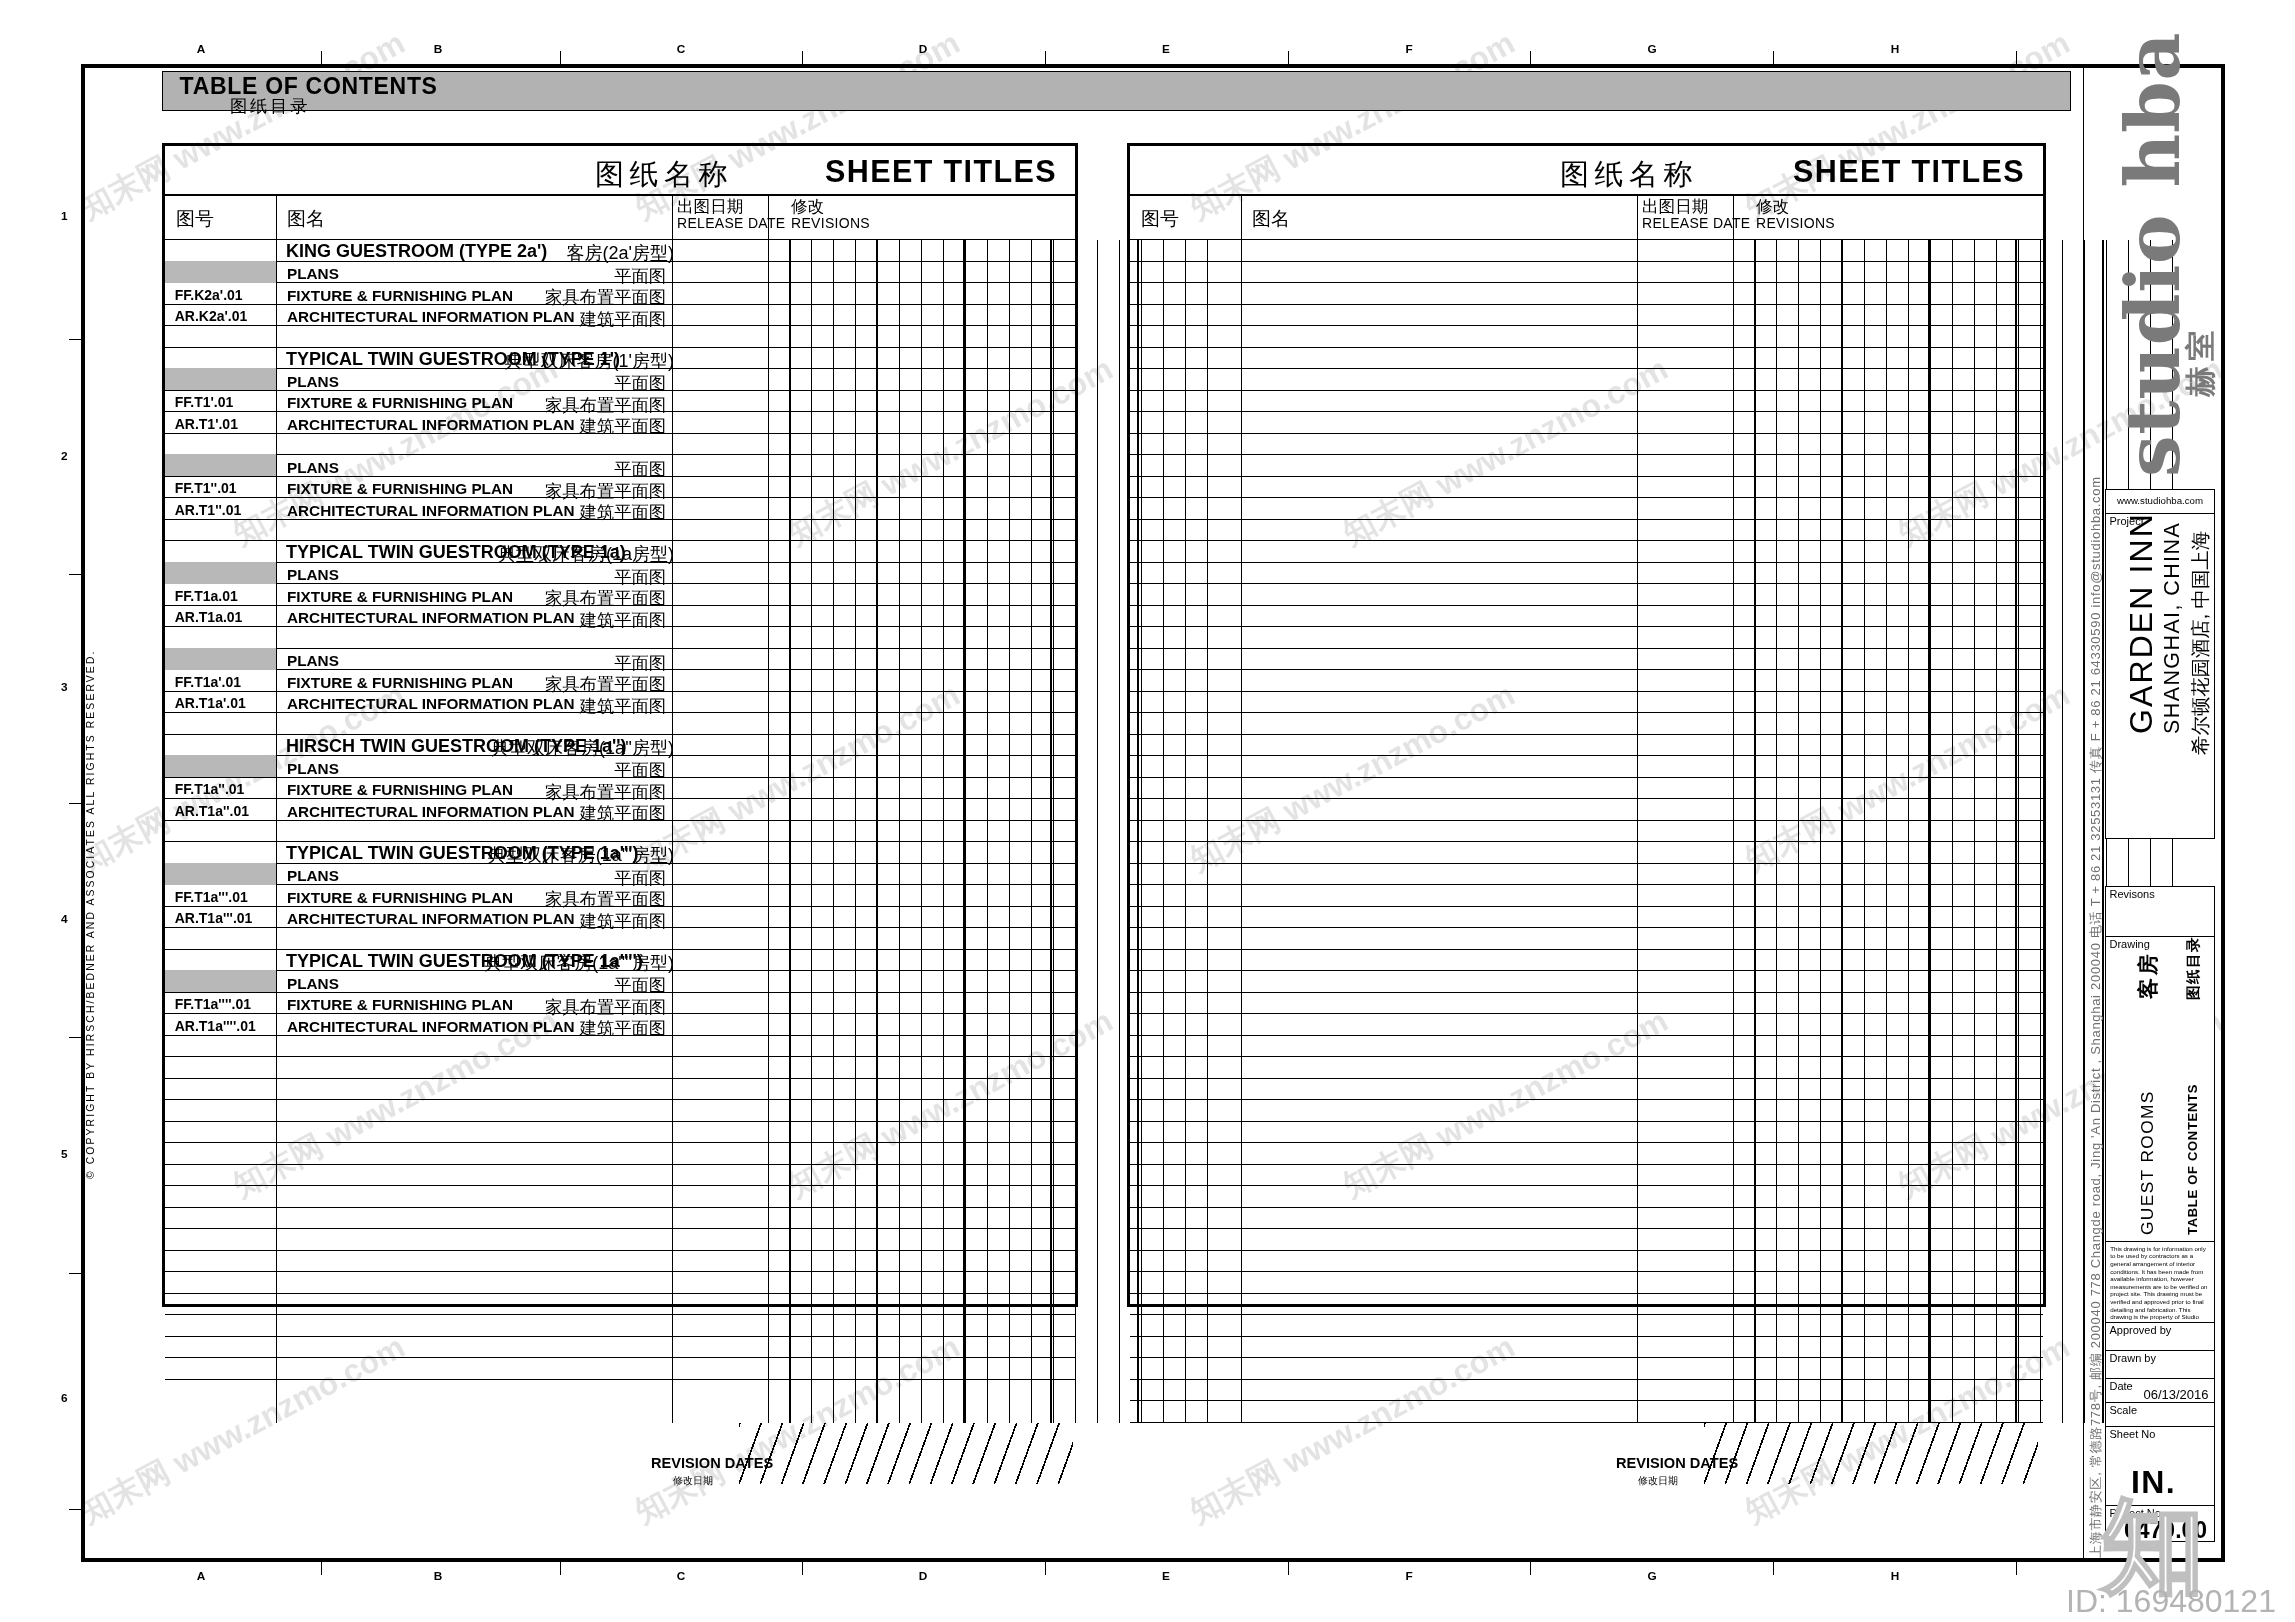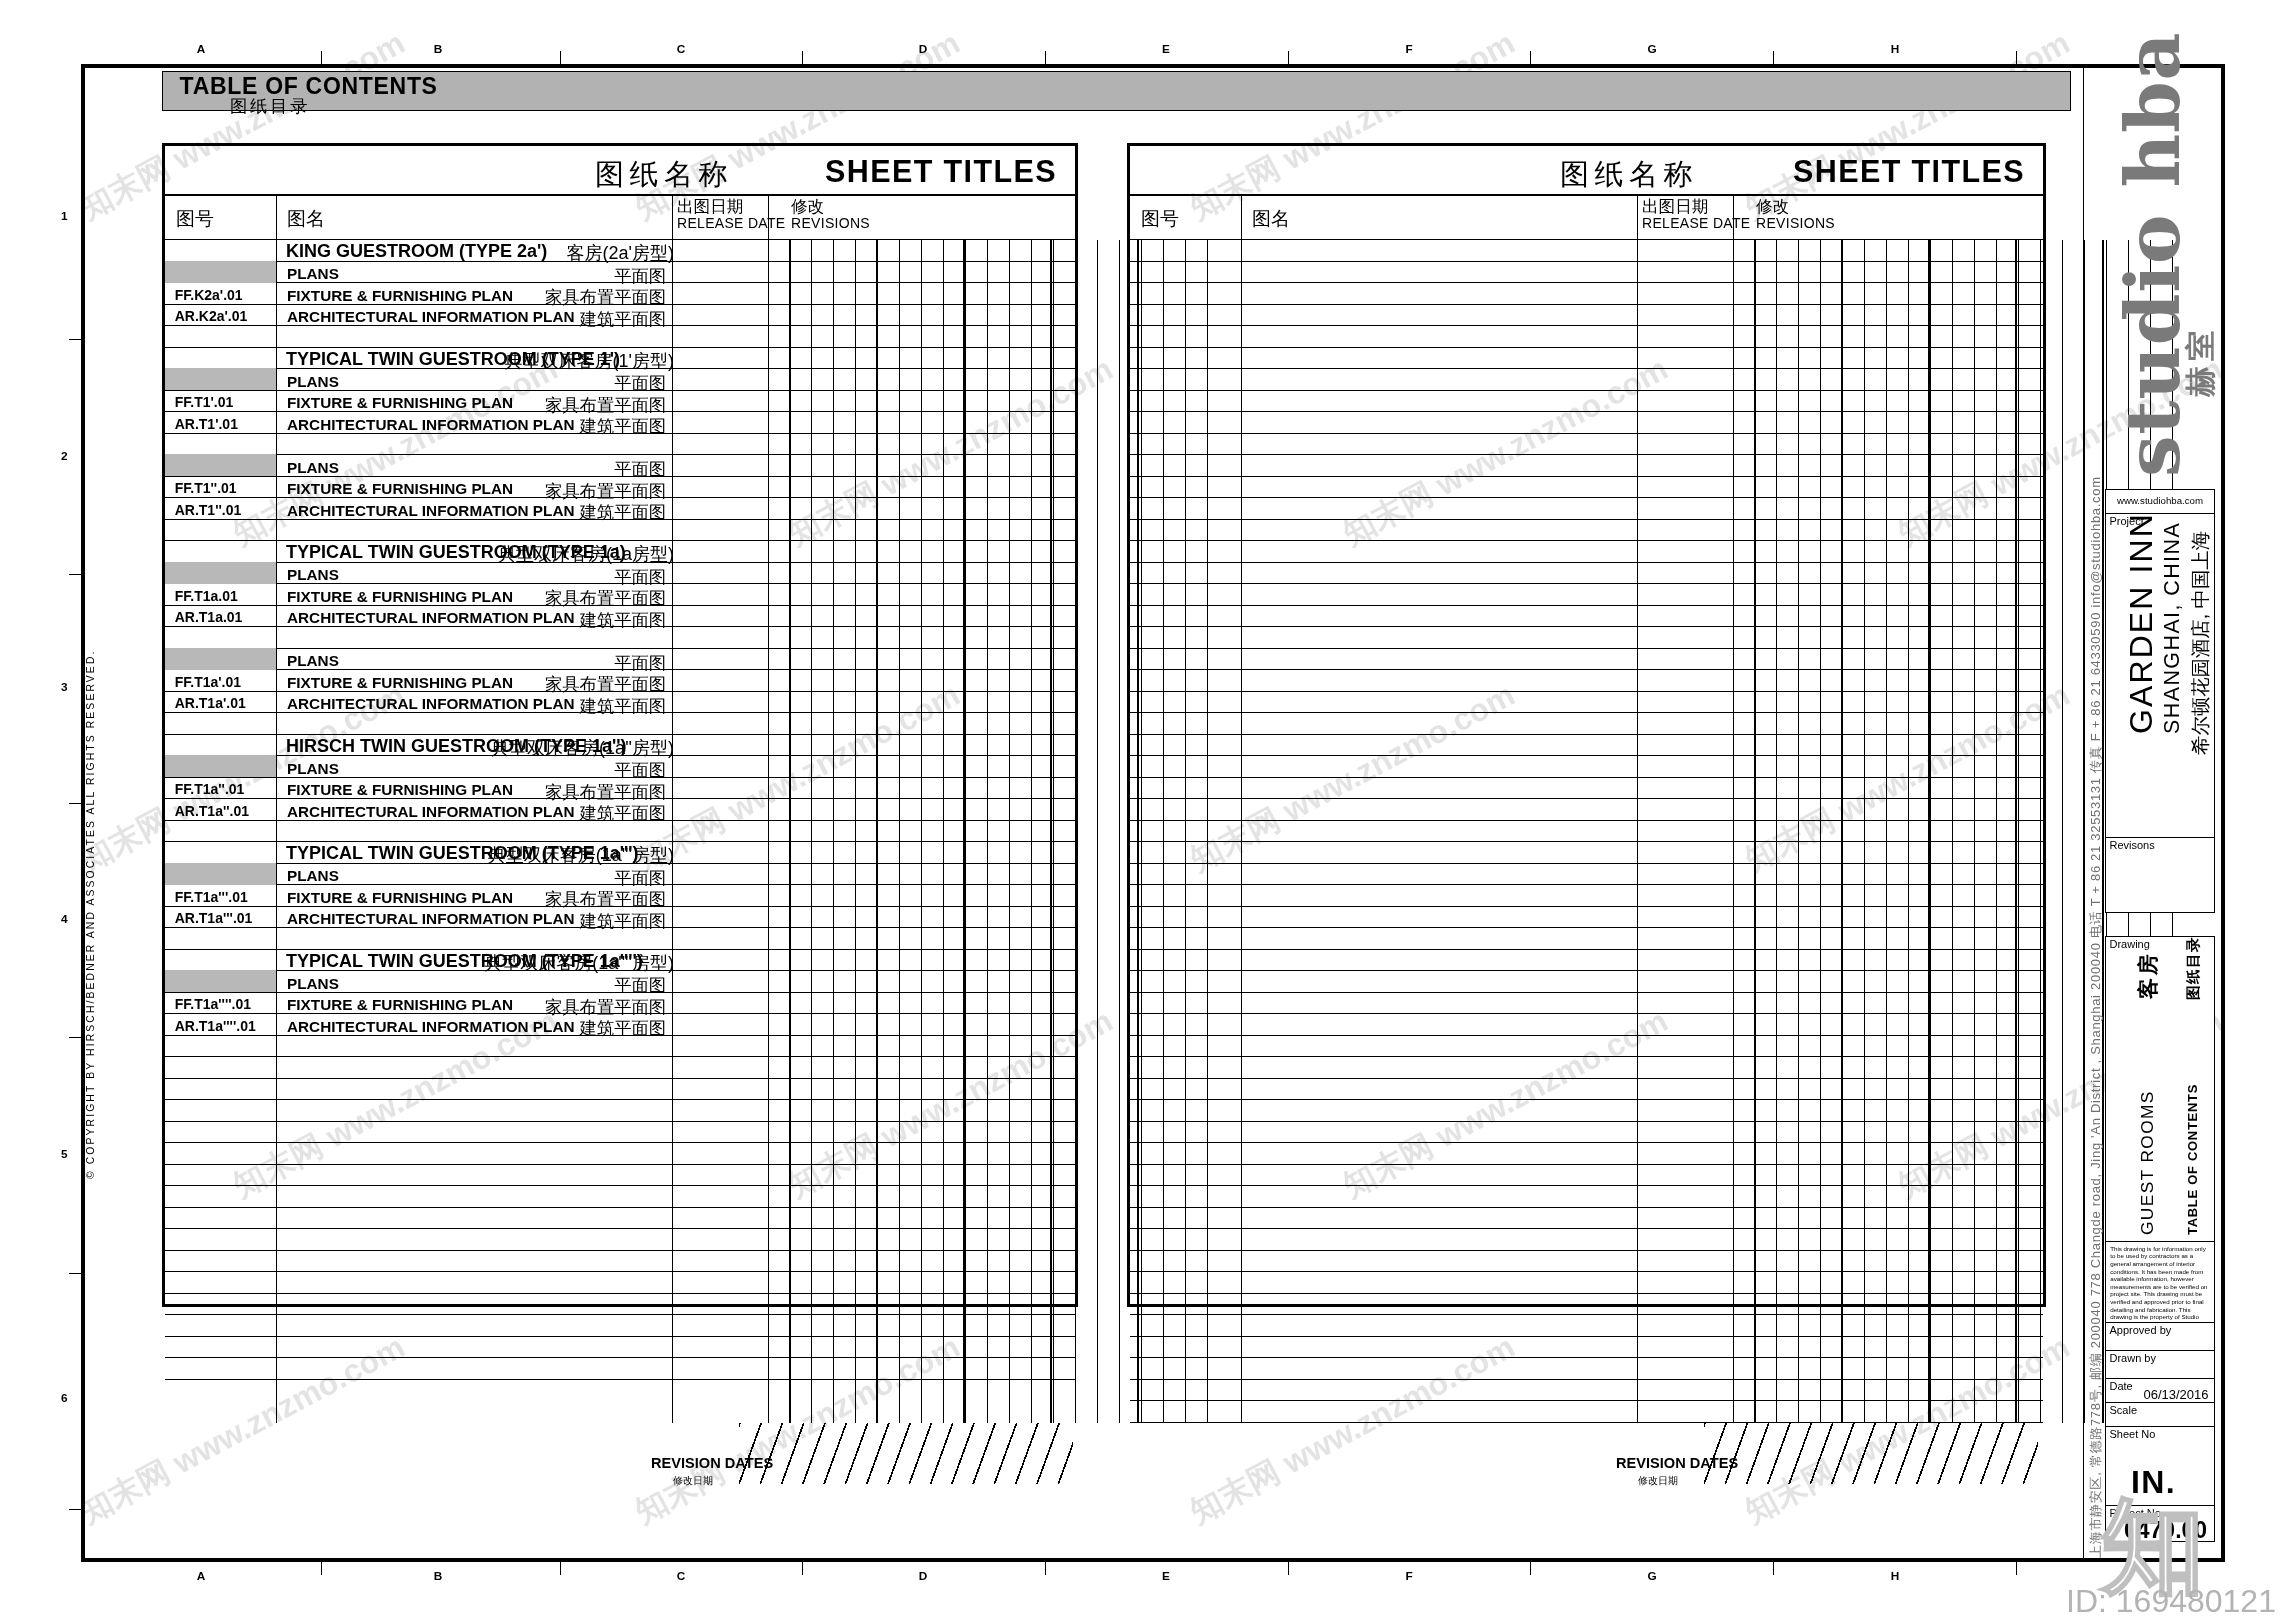--- a/index.html
+++ b/index.html
@@ -67,21 +67,21 @@
   
   #sb-left-line{left:2083px;top:64px;width:1.4px;height:1498px;background:#000;z-index:2}
   .sb-box{position:absolute;left:2105px;width:110px;border:1.4px solid #000;box-sizing:border-box;
           background:#fff;z-index:3}
   .sb-label{font-size:11px;padding:1.4px 3.5px;display:block}
   #logo-text{left:2110px;top:477px;font-size:74px;font-weight:bold;color:#7a7a7a;
              font-family:"DejaVu Serif",serif;letter-spacing:0.7px}
   #logo-cn{left:2181px;top:397px;font-size:30.5px;font-weight:bold;color:#7a7a7a;letter-spacing:5.5px}
   #www-box{top:489px;height:25px;text-align:center;font-size:9.7px;line-height:22px}
   #project-box{top:513px;height:326px}
-  #revisions-box{top:837px;height:76px}
+  #revisions-box{top:886px;height:76px}
   #drawing-box{top:936px;height:307px}
   #disclaimer-box{top:1241px;height:83px}
   #disclaimer-box .sb-disc{font-size:6.2px;line-height:7.6px;padding:2.8px 4.2px;display:block}
   #approved-box{top:1322px;height:29px}
   #drawn-box{top:1350px;height:29px}
   #date-box{top:1378px;height:26px}
   #scale-box{top:1402px;height:26px}
   #sheetno-box{top:1426px;height:80px}
   #projno-box{top:1505px;height:37px}
   #date-value{position:absolute;right:5.5px;top:8.3px;font-size:13px}

